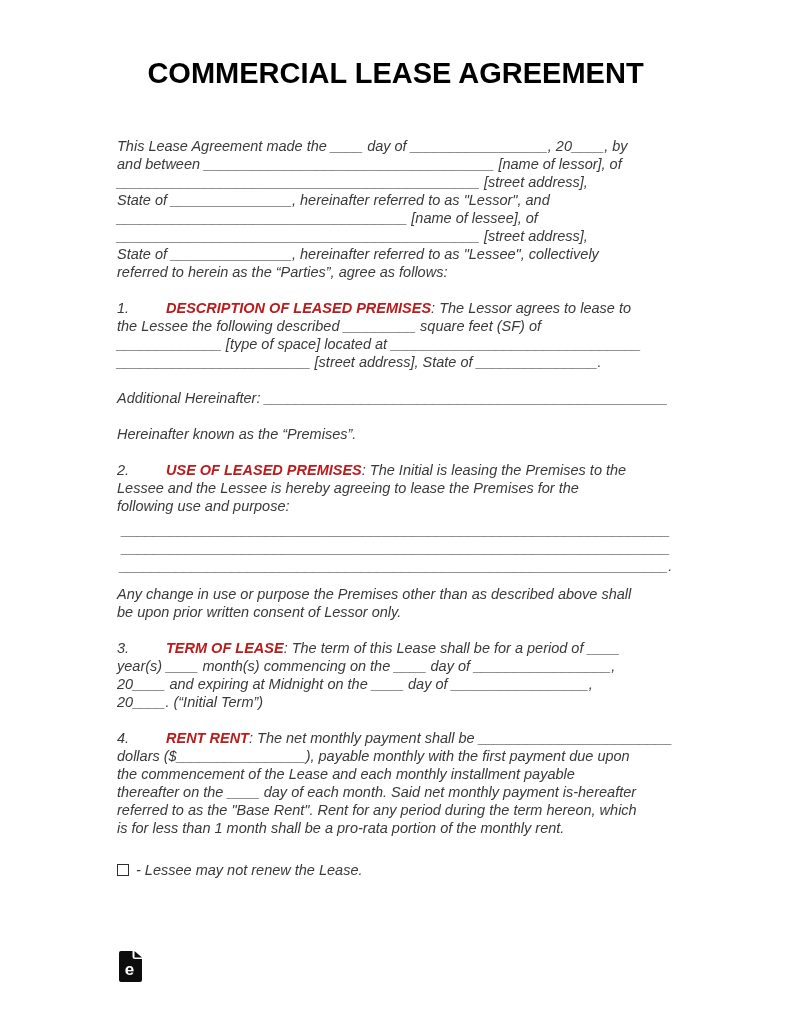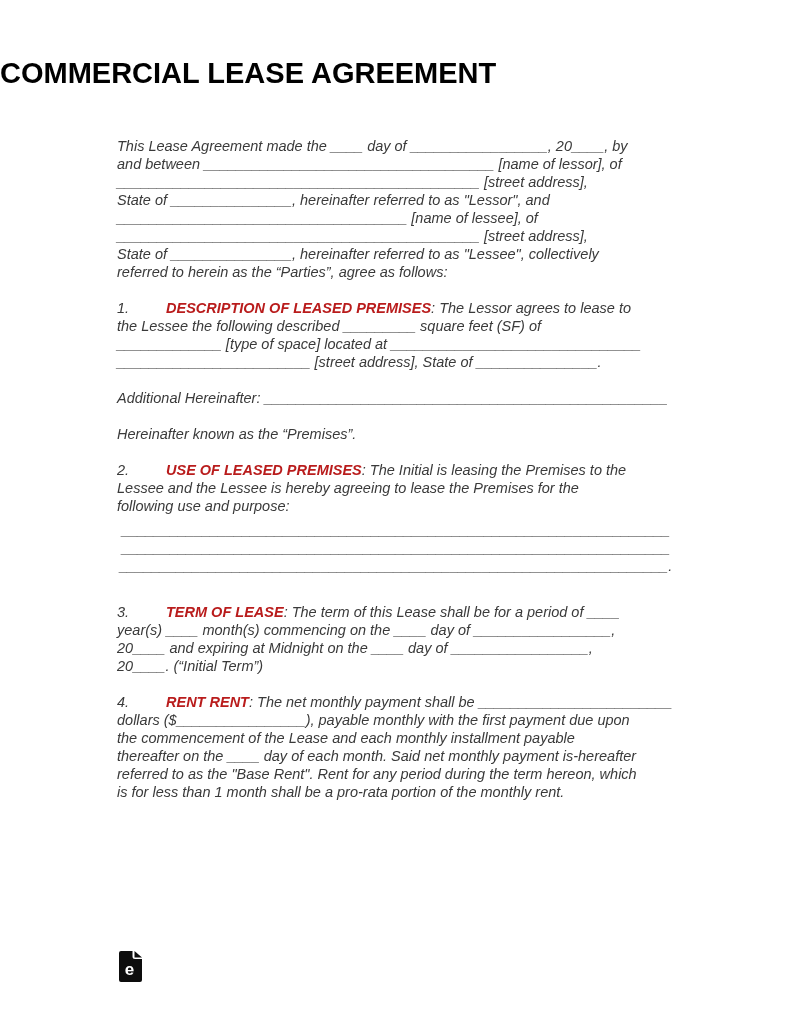--- a/index.html
+++ b/index.html
@@ -7,35 +7,36 @@
     width: 791px; height: 1024px;
     background: #ffffff;
     font-family: "Liberation Sans", sans-serif;
     color: #3a3a3a;
     position: relative;
     overflow: hidden;
   }
   .page { position: absolute; inset: 0; }
   .doc-title {
     margin: 56px 0 0 0;
+    text-align: center;
     font-size: 29px;
     line-height: 34px;
     font-weight: bold;
     color: #000000;
   }
   .content { margin: 47px 116px 0 117px; font-style: italic; }
   .para {
     margin: 0 0 18px 0;
     font-size: 14.5px;
     line-height: 18px;
     white-space: pre;
   }
   .num { display: inline-block; width: 49px; }
   .head { font-weight: bold; color: #b91c1c; }
-  .para.blanks { margin-top: -12px; margin-bottom: 28px; text-align: center; }
+  .para.blanks { margin-top: -12px; margin-bottom: 10px; text-align: center; }
   .checkbox-row { white-space: normal; margin-top: 24px; }
   .checkbox {
     display: inline-block;
     width: 10px; height: 10px;
     border: 1.5px solid #2e2e2e;
     margin-right: 7px;
     position: relative; top: 1px;
     background: #ffffff;
   }
   .logo {
@@ -73,34 +74,37 @@
     <p class="para">Hereinafter known as the “Premises”.</p>
 
     <p class="para"><span class="num">2.</span><span class="head">USE OF LEASED PREMISES</span><span>: The Initial is leasing the Premises to the
 Lessee and the Lessee is hereby agreeing to lease the Premises for the
 following use and purpose:</span></p>
 
     <p class="para blanks">____________________________________________________________________
 ____________________________________________________________________
 ____________________________________________________________________.</p>
 
+    <p class="para">Any change in use or purpose the Premises other than as described above shall
+be upon prior written consent of Lessor only.</p>
 
     <p class="para"><span class="num">3.</span><span class="head">TERM OF LEASE</span><span>: The term of this Lease shall be for a period of ____
 year(s) ____ month(s) commencing on the ____ day of _________________,
 20____ and expiring at Midnight on the ____ day of _________________,
 20____. (“Initial Term”)</span></p>
 
     <p class="para"><span class="num">4.</span><span class="head">RENT RENT</span><span>: The net monthly payment shall be ________________________
 dollars ($________________), payable monthly with the first payment due upon
 the commencement of the Lease and each monthly installment payable
 thereafter on the ____ day of each month. Said net monthly payment is-hereafter
 referred to as the "Base Rent". Rent for any period during the term hereon, which
 is for less than 1 month shall be a pro-rata portion of the monthly rent.</span></p>
 
 
+    <p class="para checkbox-row"><span class="checkbox"></span><span>- Lessee may not renew the Lease.</span></p>
 
   </div>
 
   <svg class="logo" viewBox="0 0 23 31" xmlns="http://www.w3.org/2000/svg">
     <path fill="#0d0d0d" d="M2 0 H13.5 V5.5 Q13.5 8 16 8 H23 V29 Q23 31 21 31 H2 Q0 31 0 29 V2 Q0 0 2 0 Z"></path>
     <path fill="#0d0d0d" d="M15.5 0 L23 6.5 H15.5 Z"></path>
     <text x="10.5" y="23.5" text-anchor="middle" font-family="Liberation Sans, sans-serif" font-weight="bold" font-size="17" fill="#ffffff">e</text>
   </svg>
 
 </div>

